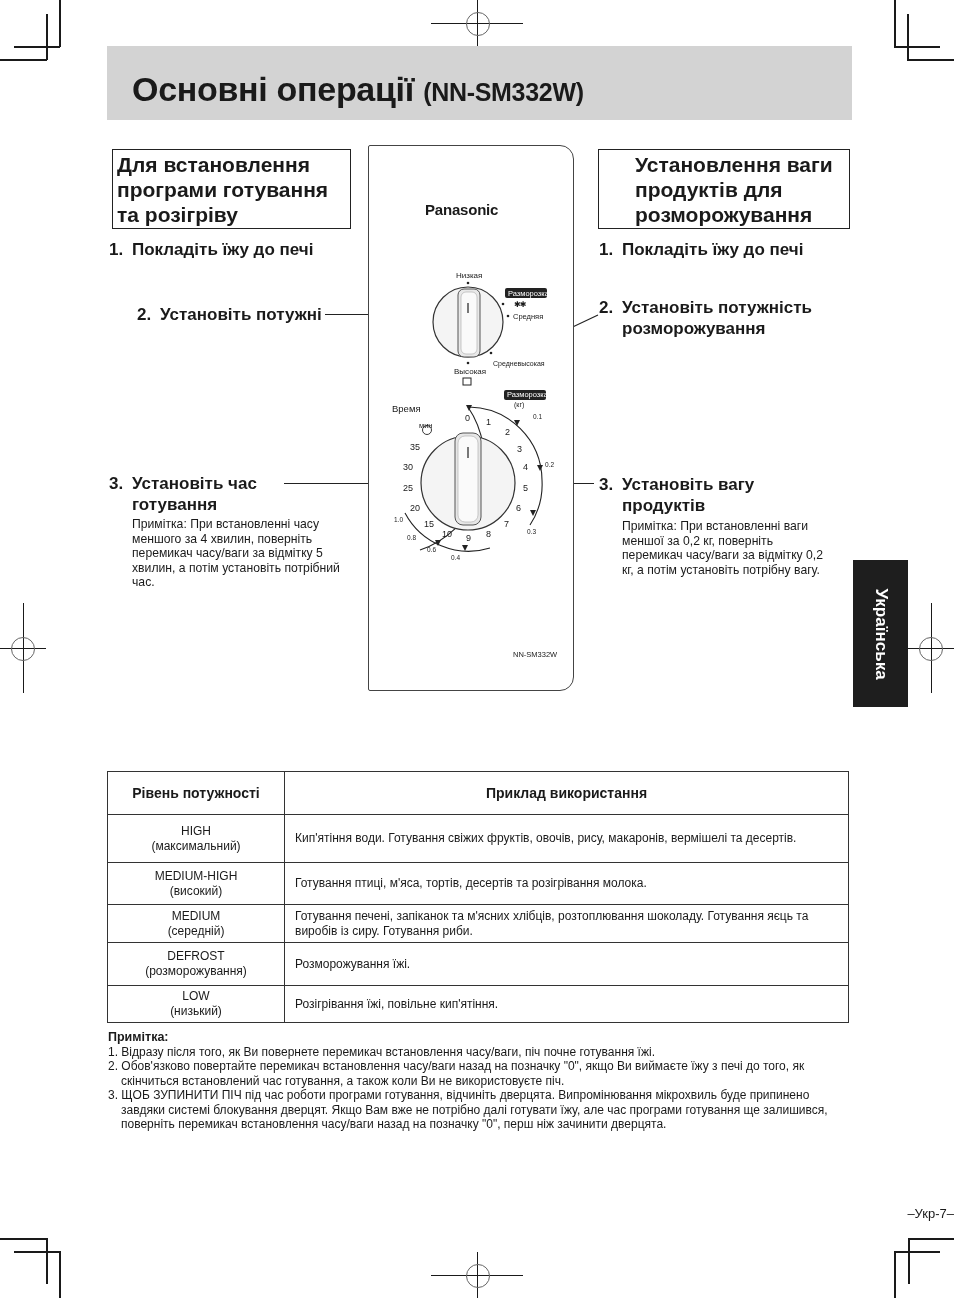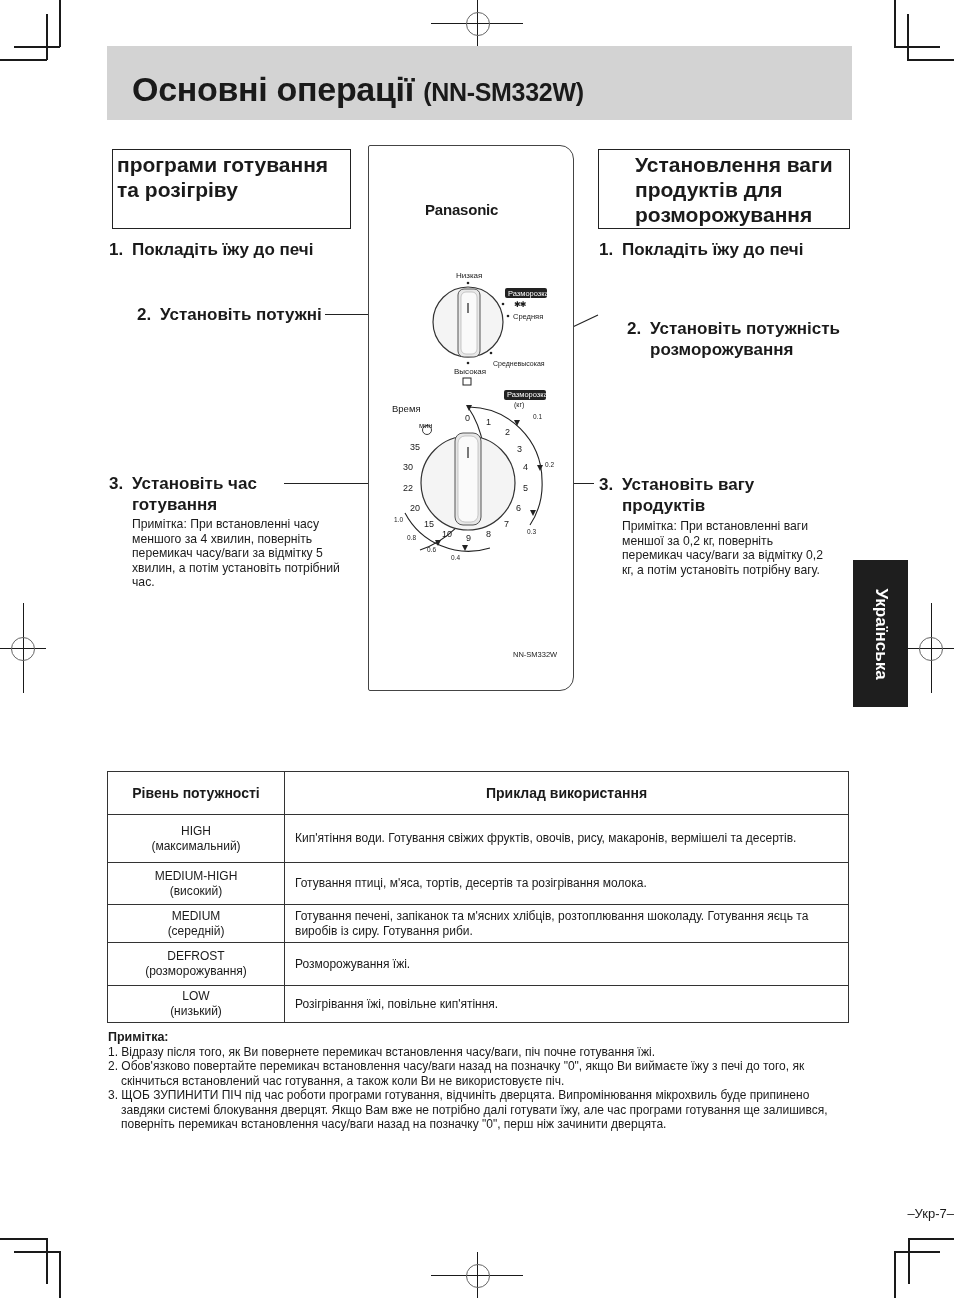--- a/index.html
+++ b/index.html
@@ -84,20 +84,21 @@
   <div class="reg-circle" style="left:919px;top:637px;"></div>
 </div>
 
 <div class="abs title-bar"></div>
 <div class="abs title-text">
   <span>Основні операції</span>
   <span class="model">(NN-SM332W)</span>
 </div>
 
 <div class="abs box-head" style="left:112px;top:149px;width:239px;height:80px;">
+  <div>Для встановлення</div>
   <div>програми готування</div>
   <div>та розігріву</div>
 </div>
 
 <div class="abs step" style="left:109px;top:239px;">
   <span class="num">1.</span><span>Покладіть їжу до печі</span>
 </div>
 <div class="abs step" style="left:109px;top:304px;margin-left:28px;">
   <span class="num">2.</span><span>Установіть потужні</span>
 </div>
@@ -118,21 +119,21 @@
 
 <div class="abs box-head" style="left:598px;top:149px;width:252px;height:80px;padding-left:36px;">
   <div>Установлення ваги</div>
   <div>продуктів для</div>
   <div>розморожування</div>
 </div>
 
 <div class="abs step" style="left:599px;top:239px;">
   <span class="num">1.</span><span>Покладіть їжу до печі</span>
 </div>
-<div class="abs step" style="left:599px;top:318px;width:260px;margin-left:28px;">
+<div class="abs step" style="left:599px;top:297px;width:260px;">
   <span class="num">2.</span><span>Установіть потужність</span>
   <span class="indent">розморожування</span>
 </div>
 <svg class="abs" style="left:488px;top:310px;" width="112" height="26">
   <polyline points="0,23 72,23 110,5" fill="none" stroke="#222" stroke-width="1.2"></polyline>
 </svg>
 
 <div class="abs step" style="left:599px;top:474px;width:260px;">
   <span class="num">3.</span><span>Установіть вагу</span>
   <span class="indent">продуктів</span>
@@ -197,21 +198,21 @@
   <div class="abs" style="left:517px;top:444px;">3</div>
   <div class="abs" style="left:523px;top:462px;">4</div>
   <div class="abs" style="left:523px;top:483px;">5</div>
   <div class="abs" style="left:516px;top:503px;">6</div>
   <div class="abs" style="left:504px;top:519px;">7</div>
   <div class="abs" style="left:486px;top:529px;">8</div>
   <div class="abs" style="left:466px;top:533px;">9</div>
   <div class="abs" style="left:442px;top:529px;">10</div>
   <div class="abs" style="left:424px;top:519px;">15</div>
   <div class="abs" style="left:410px;top:503px;">20</div>
-  <div class="abs" style="left:403px;top:483px;">22</div>
+  <div class="abs" style="left:403px;top:483px;">25</div>
   <div class="abs" style="left:403px;top:462px;">30</div>
   <div class="abs" style="left:410px;top:442px;">35</div>
 </div>
 <div style="font-size:6.5px;">
   <div class="abs" style="left:533px;top:413px;">0.1</div>
   <div class="abs" style="left:545px;top:461px;">0.2</div>
   <div class="abs" style="left:527px;top:528px;">0.3</div>
   <div class="abs" style="left:451px;top:554px;">0.4</div>
   <div class="abs" style="left:427px;top:546px;">0.6</div>
   <div class="abs" style="left:407px;top:534px;">0.8</div>

